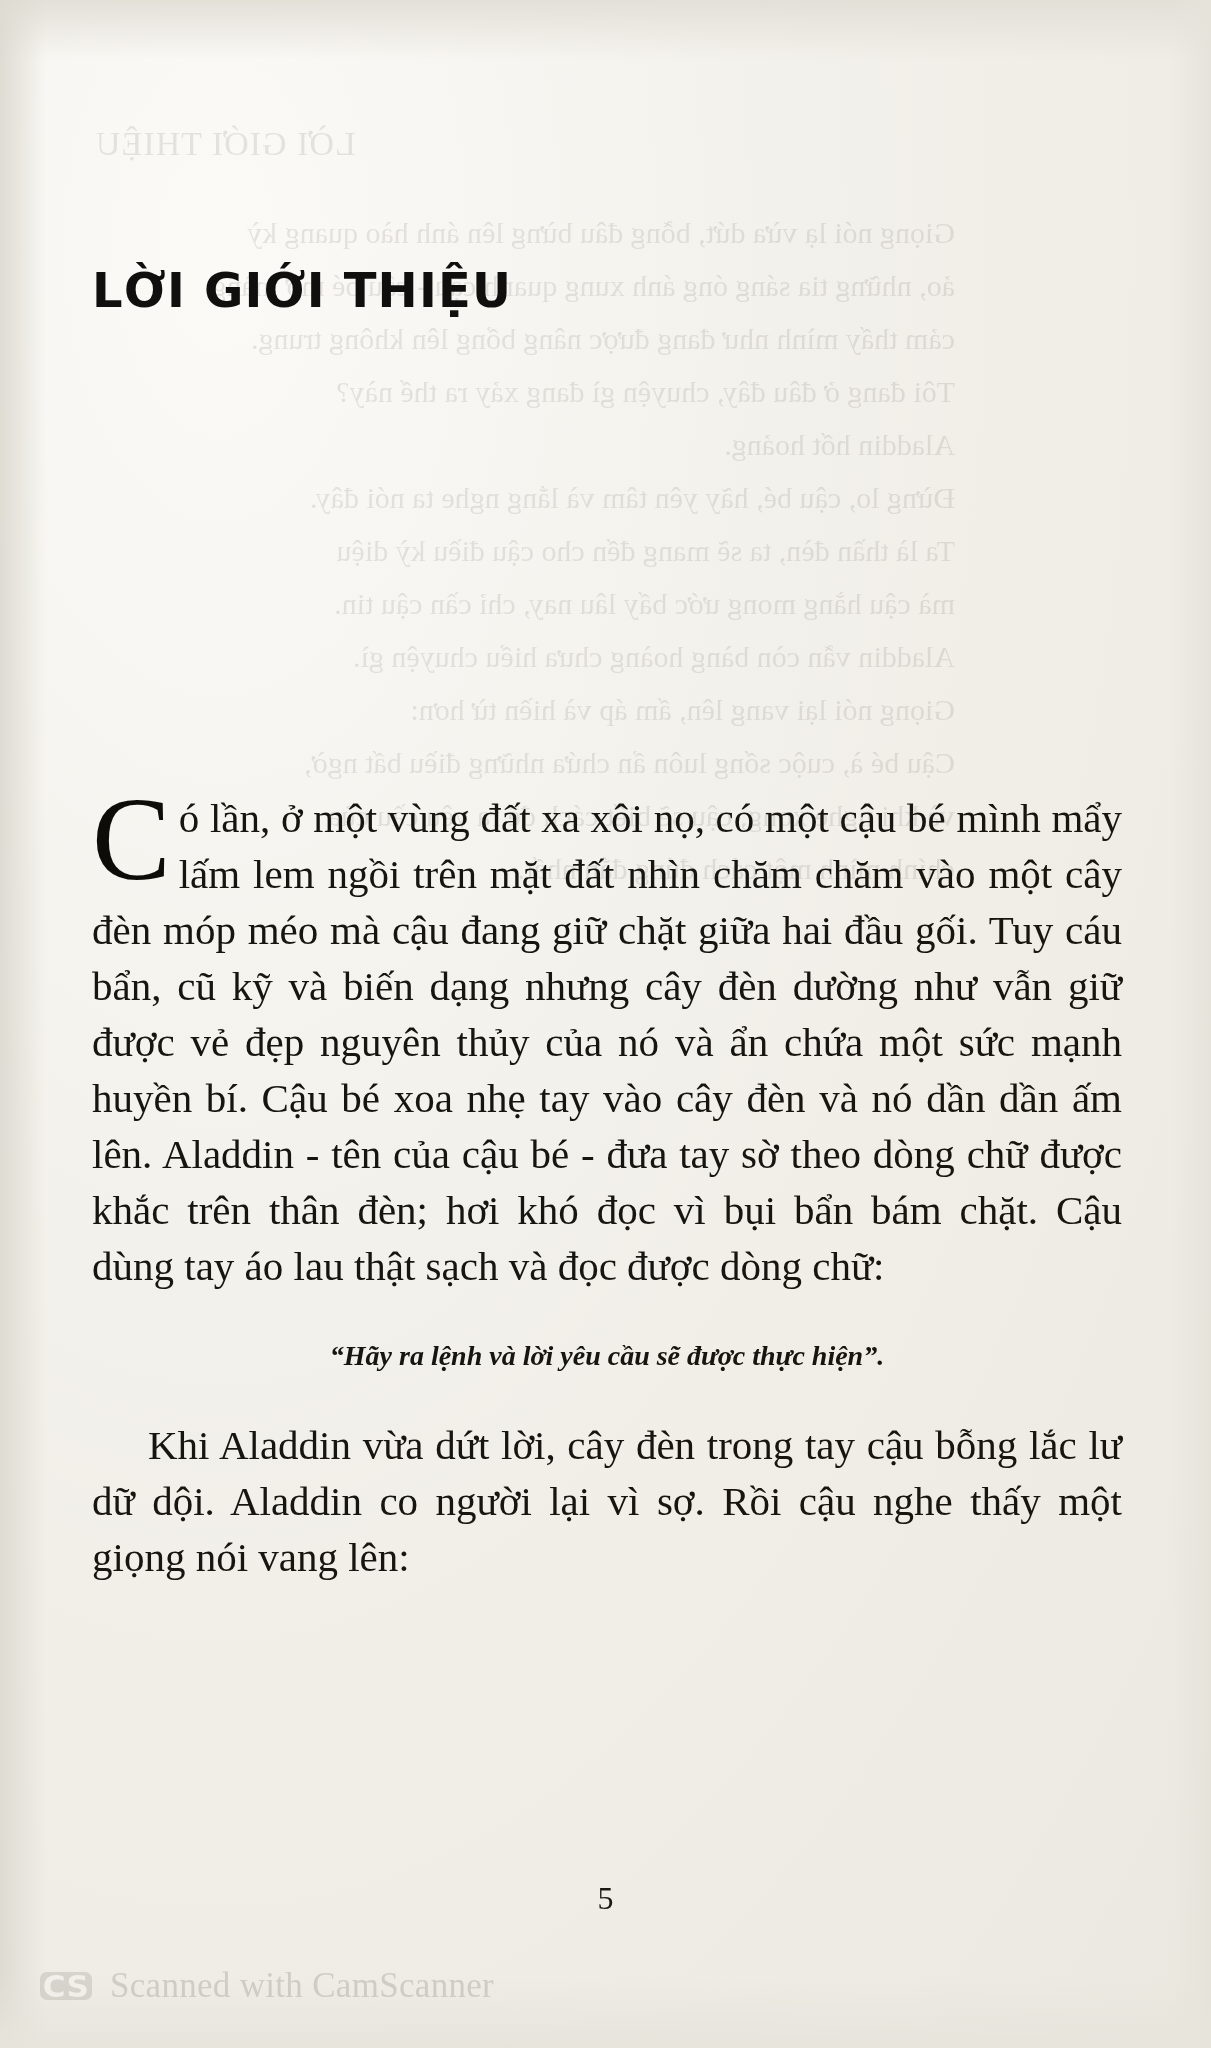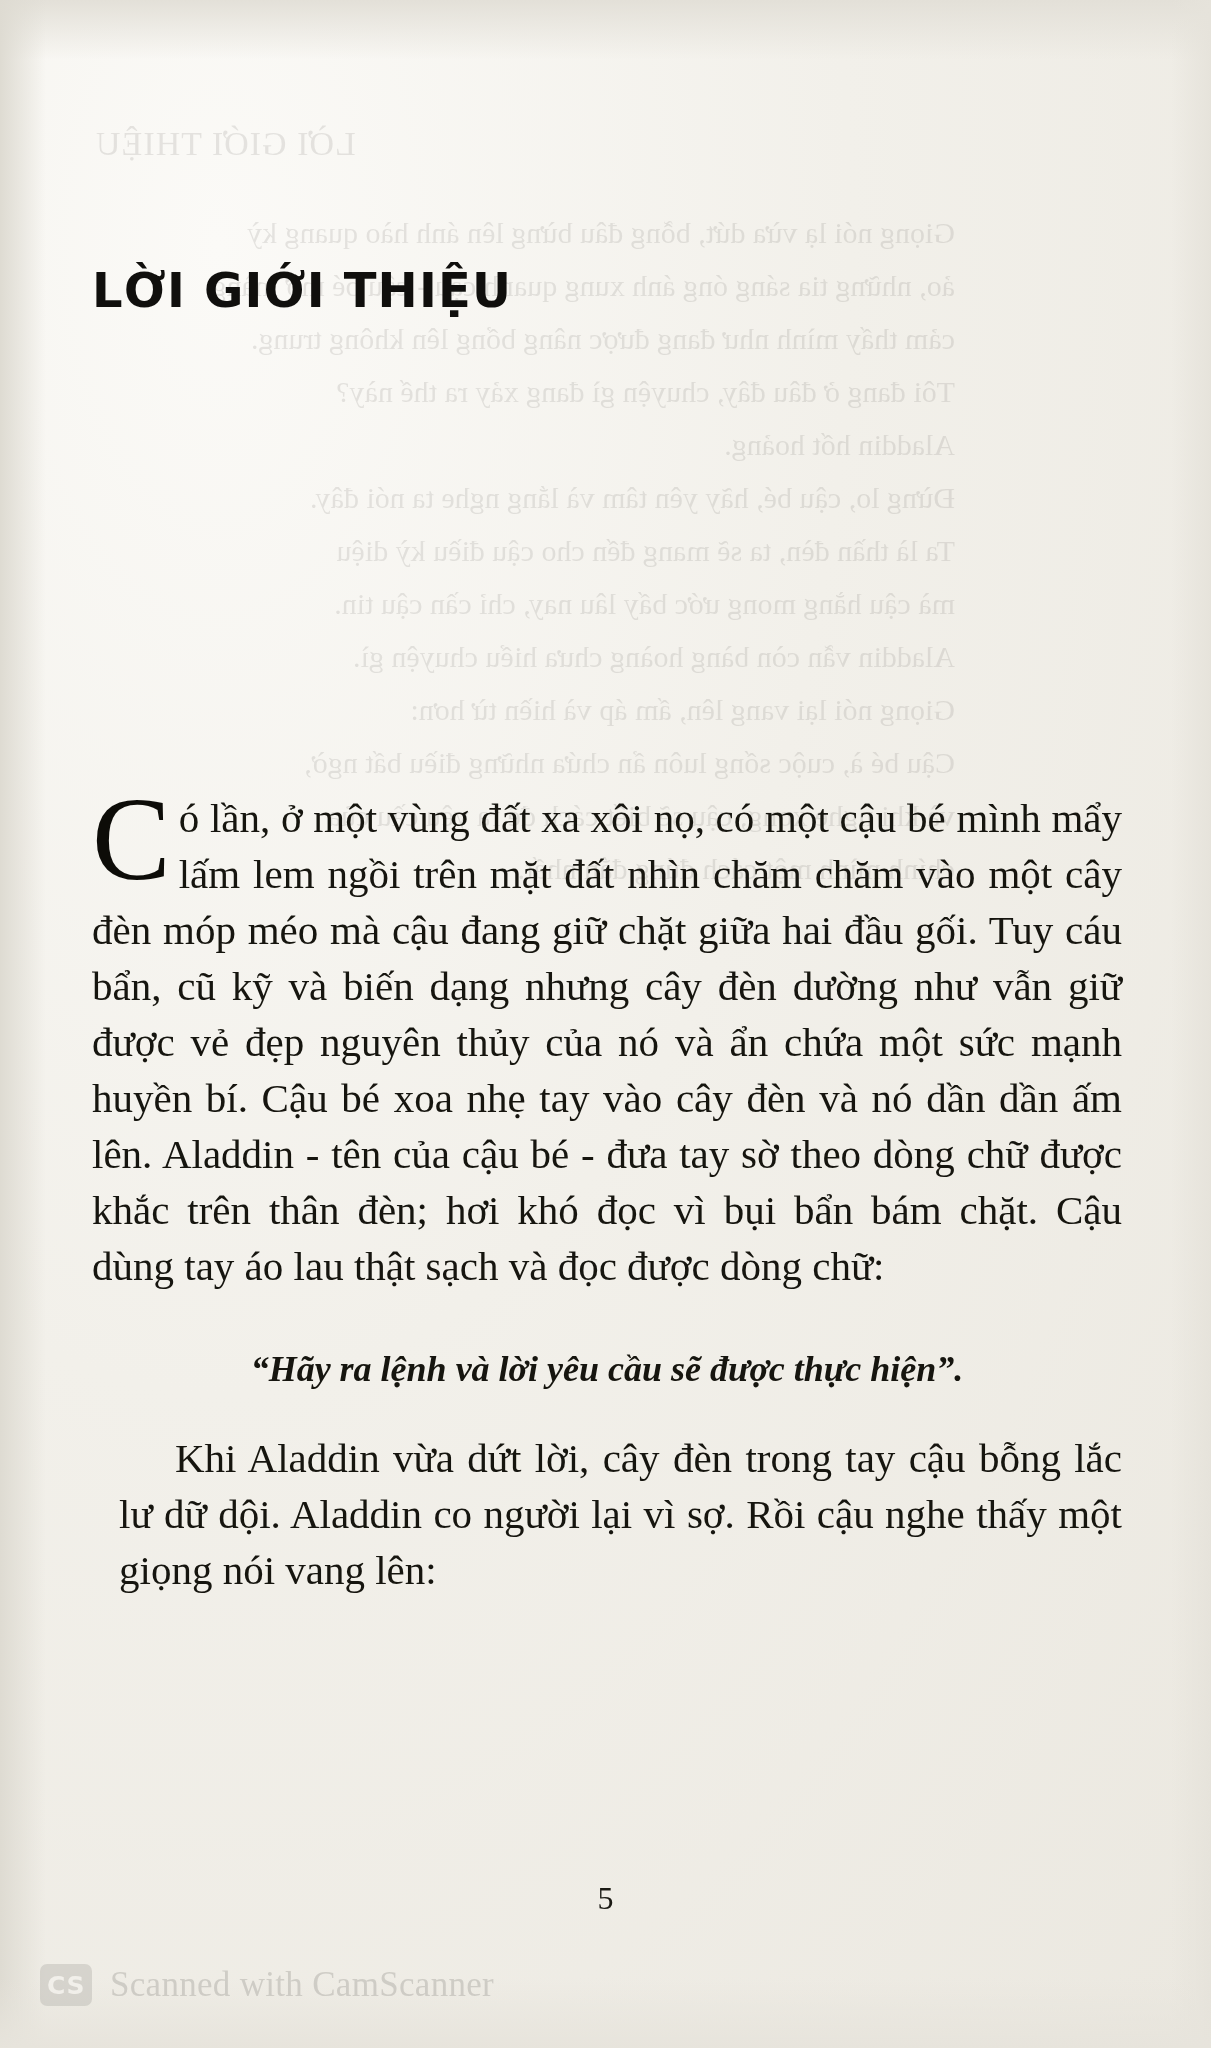--- a/index.html
+++ b/index.html
@@ -123,34 +123,33 @@
     float: left;
     font-family: "Liberation Serif", serif;
     font-size: 118px;
     line-height: 92px;
     padding: 2px 8px 0 0;
     margin-top: 2px;
     color: #0d0c08;
   }
 
   .quote {
-    margin: 48px 0 0 0;
-    font-size: 36px;
+    margin: 35px 0 0 0;
+    font-size: 28px;
     line-height: 54px;
     font-style: italic;
     font-weight: bold;
     color: #16150f;
     text-align: center;
     font-family: "Liberation Serif", serif;
   }
 
   p.para-indent {
     margin-top: 34px;
     text-indent: 56px;
-    margin-left: 27px;
   }
 
   .folio {
     position: absolute;
     width: 100%;
     top: 1880px;
     text-align: center;
     font-size: 32px;
     color: #1b1a14;
     font-family: "Liberation Serif", serif;
@@ -162,27 +161,27 @@
     left: 40px;
     bottom: 42px;
     display: flex;
     align-items: center;
     gap: 18px;
     opacity: 0.45;
     user-select: none;
   }
   .cs-badge {
     width: 52px;
-    height: 42px;
+    height: 28px;
     border-radius: 7px;
     background: #b9b7b1;
     color: #f6f5f2;
     font-family: "DejaVu Sans", sans-serif;
     font-weight: bold;
-    font-size: 25px;
+    font-size: 31px;
     display: flex;
     align-items: center;
     justify-content: center;
     letter-spacing: 0.5px;
   }
   .cs-text {
     font-family: Liberation Serif, serif;
     font-size: 35px;
     color: #a9a7a1;
     letter-spacing: 0.3px;

